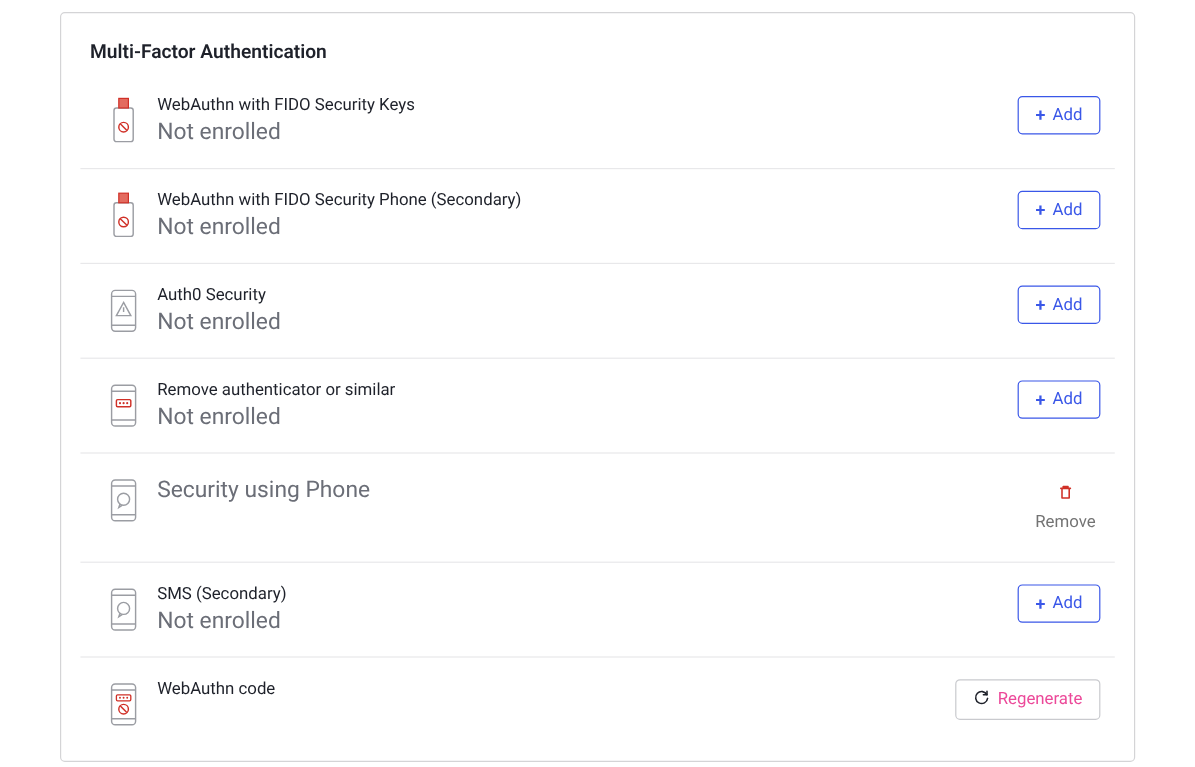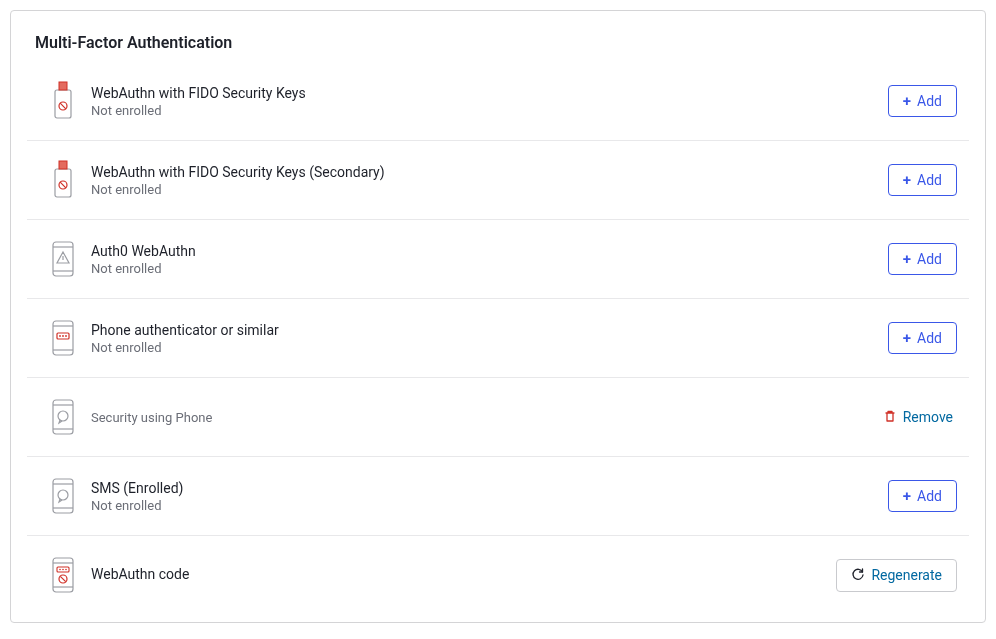--- a/index.html
+++ b/index.html
@@ -6,32 +6,32 @@
     body {
       font-family: -apple-system, BlinkMacSystemFont, "Segoe UI", Roboto, Helvetica, Arial, sans-serif;
       background: #fff;
       color: #1e212a;
       padding: 10px;
       font-size: 14px;
     }
     .panel {
       border: 1px solid #d4d4d6;
       border-radius: 4px;
-      width: 976px;
+      width: 896px;
       margin: 0 auto;
       padding-bottom: 8px;
     }
     .panel-title {
       font-size: 16px;
       font-weight: 600;
       padding: 22px 24px 10px 24px;
     }
     .row {
       display: flex;
-      align-items: center;
+      align-items: flex-start;
       padding: 18px 12px;
       margin: 0 16px;
       border-bottom: 1px solid #e8e8ea;
     }
     .row:last-child { border-bottom: none; }
     .row-icon {
       width: 48px;
       display: flex;
       justify-content: center;
       align-items: center;
@@ -42,21 +42,21 @@
       min-width: 0;
       padding-left: 4px;
     }
     .row-title {
       font-size: 14px;
       font-weight: 400;
       color: #1e212a;
       margin-bottom: 2px;
     }
     .row-sub {
-      font-size: 13px;
+      font-size: 19px;
       color: #6b6e77;
     }
     .row-action { flex-shrink: 0; }
     .btn {
       display: inline-flex;
       align-items: center;
       gap: 6px;
       background: #fff;
       border: 1px solid #c9cace;
       border-radius: 4px;
@@ -68,27 +68,28 @@
     .btn-primary {
       color: #3a57e8;
       border-color: #3a57e8;
     }
     .btn-primary .plus {
       font-weight: 600;
       font-size: 15px;
       line-height: 1;
     }
     .btn-danger {
-      color: #0369a1;
+      color: #737373;
       border: none;
       background: transparent;
       padding: 7px 4px;
+      flex-direction: column;
     }
     .btn-neutral {
-      color: #0369a1;
+      color: #ec4899;
       margin-left: 15px;
     }
     .svg-frame { stroke: #9b9da3; stroke-width: 1.2; fill: #fff; }
     .svg-accent { stroke: #d03027; fill: none; stroke-width: 1.2; }
     .svg-mid { stroke: #9b9da3; fill: none; stroke-width: 1.2; }
   </style>
 </head>
 <body>
 
 <div class="panel">
@@ -118,21 +119,21 @@
   <div class="row">
     <div class="row-icon">
       <svg width="26" height="42" viewBox="0 0 26 42">
         <rect class="svg-frame" x="5" y="10" width="16" height="28" rx="2"></rect>
         <rect x="9" y="2" width="8" height="8" fill="#e36b5f" stroke="#d03027" stroke-width="1"></rect>
         <circle class="svg-accent" cx="13" cy="26" r="4"></circle>
         <line class="svg-accent" x1="10.2" y1="23.2" x2="15.8" y2="28.8"></line>
       </svg>
     </div>
     <div class="row-body">
-      <div class="row-title">WebAuthn with FIDO Security Keys (Secondary)</div>
+      <div class="row-title">WebAuthn with FIDO Security Phone (Secondary)</div>
       <div class="row-sub">Not enrolled</div>
     </div>
     <div class="row-action">
       <button class="btn btn-primary">
         <span class="plus">+</span>
         <span>Add</span>
       </button>
     </div>
   </div>
 
@@ -140,21 +141,21 @@
     <div class="row-icon">
       <svg width="26" height="42" viewBox="0 0 26 42">
         <rect class="svg-frame" x="3" y="4" width="20" height="34" rx="3"></rect>
         <line class="svg-mid" x1="3" y1="9" x2="23" y2="9"></line>
         <line class="svg-mid" x1="3" y1="33" x2="23" y2="33"></line>
         <path class="svg-mid" d="M13 14 L19 25 L7 25 Z"></path>
         <line class="svg-mid" x1="13" y1="18" x2="13" y2="22"></line>
       </svg>
     </div>
     <div class="row-body">
-      <div class="row-title">Auth0 WebAuthn</div>
+      <div class="row-title">Auth0 Security</div>
       <div class="row-sub">Not enrolled</div>
     </div>
     <div class="row-action">
       <button class="btn btn-primary">
         <span class="plus">+</span>
         <span>Add</span>
       </button>
     </div>
   </div>
 
@@ -164,21 +165,21 @@
         <rect class="svg-frame" x="3" y="4" width="20" height="34" rx="3"></rect>
         <line class="svg-mid" x1="3" y1="9" x2="23" y2="9"></line>
         <line class="svg-mid" x1="3" y1="33" x2="23" y2="33"></line>
         <rect x="7" y="16" width="12" height="6" rx="1" fill="none" stroke="#d03027" stroke-width="1.2"></rect>
         <circle cx="10" cy="19" r="0.9" fill="#d03027"></circle>
         <circle cx="13" cy="19" r="0.9" fill="#d03027"></circle>
         <circle cx="16" cy="19" r="0.9" fill="#d03027"></circle>
       </svg>
     </div>
     <div class="row-body">
-      <div class="row-title">Phone authenticator or similar</div>
+      <div class="row-title">Remove authenticator or similar</div>
       <div class="row-sub">Not enrolled</div>
     </div>
     <div class="row-action">
       <button class="btn btn-primary">
         <span class="plus">+</span>
         <span>Add</span>
       </button>
     </div>
   </div>
 
@@ -211,21 +212,21 @@
     <div class="row-icon">
       <svg width="26" height="42" viewBox="0 0 26 42">
         <rect class="svg-frame" x="3" y="4" width="20" height="34" rx="3"></rect>
         <line class="svg-mid" x1="3" y1="9" x2="23" y2="9"></line>
         <line class="svg-mid" x1="3" y1="33" x2="23" y2="33"></line>
         <circle class="svg-mid" cx="13" cy="20" r="5"></circle>
         <path class="svg-mid" d="M10 24 L9 27 L12 25"></path>
       </svg>
     </div>
     <div class="row-body">
-      <div class="row-title">SMS (Enrolled)</div>
+      <div class="row-title">SMS (Secondary)</div>
       <div class="row-sub">Not enrolled</div>
     </div>
     <div class="row-action">
       <button class="btn btn-primary">
         <span class="plus">+</span>
         <span>Add</span>
       </button>
     </div>
   </div>
 

